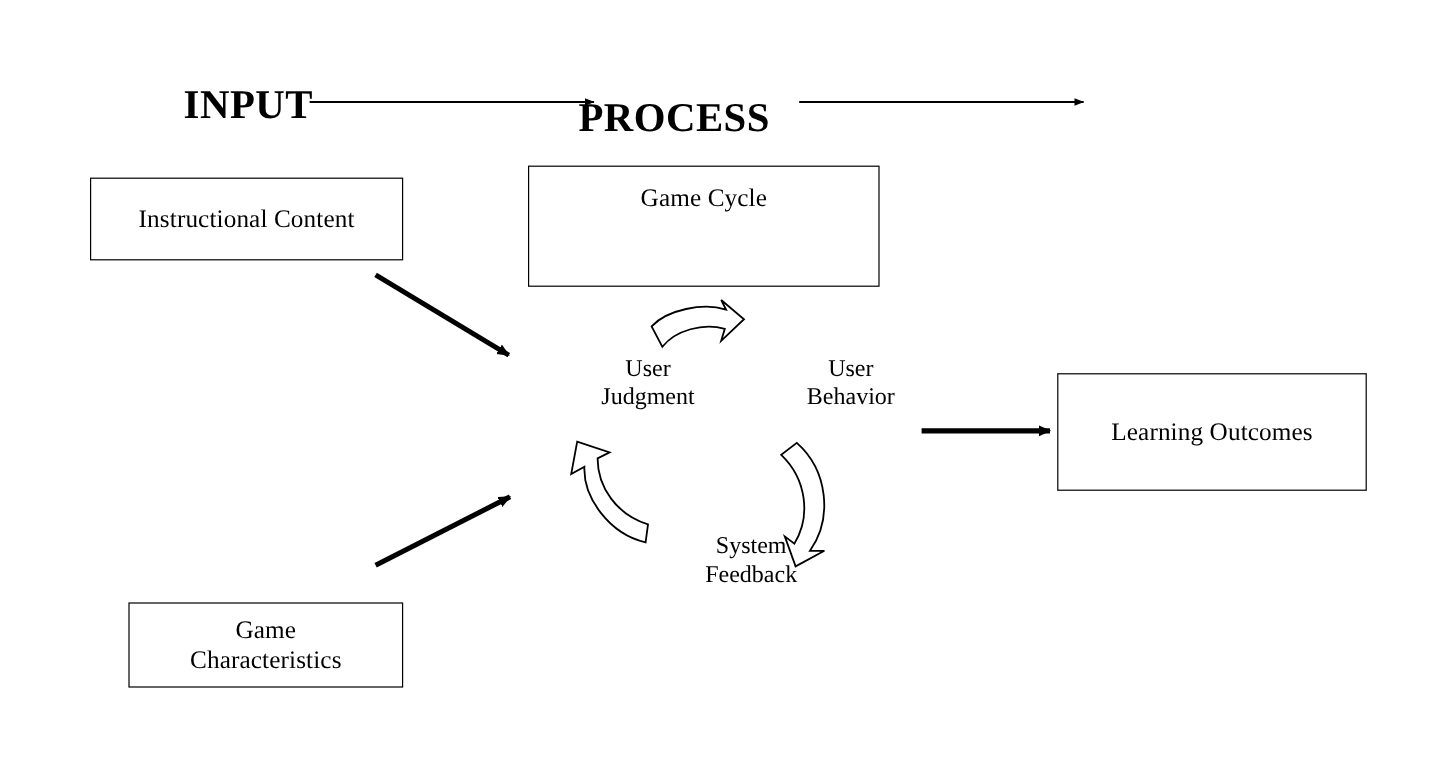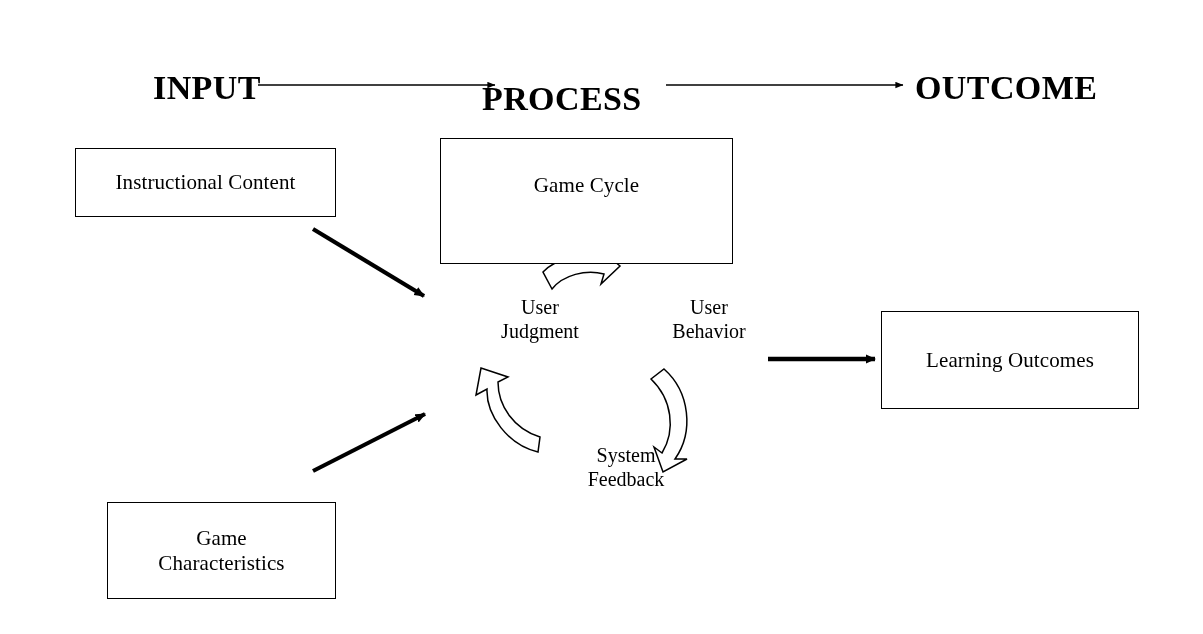--- a/index.html
+++ b/index.html
@@ -54,29 +54,29 @@
     line-height: 1.22;
     text-align: center;
     white-space: pre-line;
     transform: translateX(-50%);
     margin-left: 47px;
   }
   #box-instructional-content {
     left: 75px; top: 148px; width: 261px; height: 69px;
   }
   #box-game-cycle {
-    left: 440px; top: 138px; width: 293px; height: 126px;
+    left: 440px; top: 138px; width: 293px; height: 101px;
     align-items: flex-start;
-    padding-top: 34px;
+    padding-top: 14px;
   }
   #box-learning-outcomes {
     left: 881px; top: 311px; width: 258px; height: 98px;
   }
   #box-game-characteristics {
-    left: 107px; top: 502px; width: 229px; height: 97px;
+    left: 107px; top: 502px; width: 229px; height: 71px;
   }
   #heading-input   { left: 153px; top: 69px; }
   #heading-process { left: 482px; top: 69px; margin-top: 11px; }
   #heading-outcome { left: 915px; top: 69px; }
   #cycle-label-user-judgment  { left: 493px; top: 295px; }
   #cycle-label-user-behavior  { left: 662px; top: 295px; }
   #cycle-label-system-feedback{ left: 579px; top: 443px; }
 </style>
 </head>
 <body>
@@ -126,21 +126,20 @@
              L 476,395
              L 481,368
              L 508,377
              L 498,382
              C 498,406 514,429 540,437
              Z" fill="#ffffff" stroke="#000000" stroke-width="1.5" stroke-linejoin="miter"></path>
   </svg>
 
   <div class="stage-heading" id="heading-input">INPUT</div>
   <div class="stage-heading" id="heading-process">PROCESS</div>
-  <div class="stage-heading" id="heading-outcome">OUTCOME</div>
 
   <div class="node-box" id="box-instructional-content">
     <span class="node-label">Instructional Content</span>
   </div>
 
   <div class="node-box" id="box-game-cycle">
     <span class="node-label">Game Cycle</span>
   </div>
 
   <div class="node-box" id="box-learning-outcomes">

